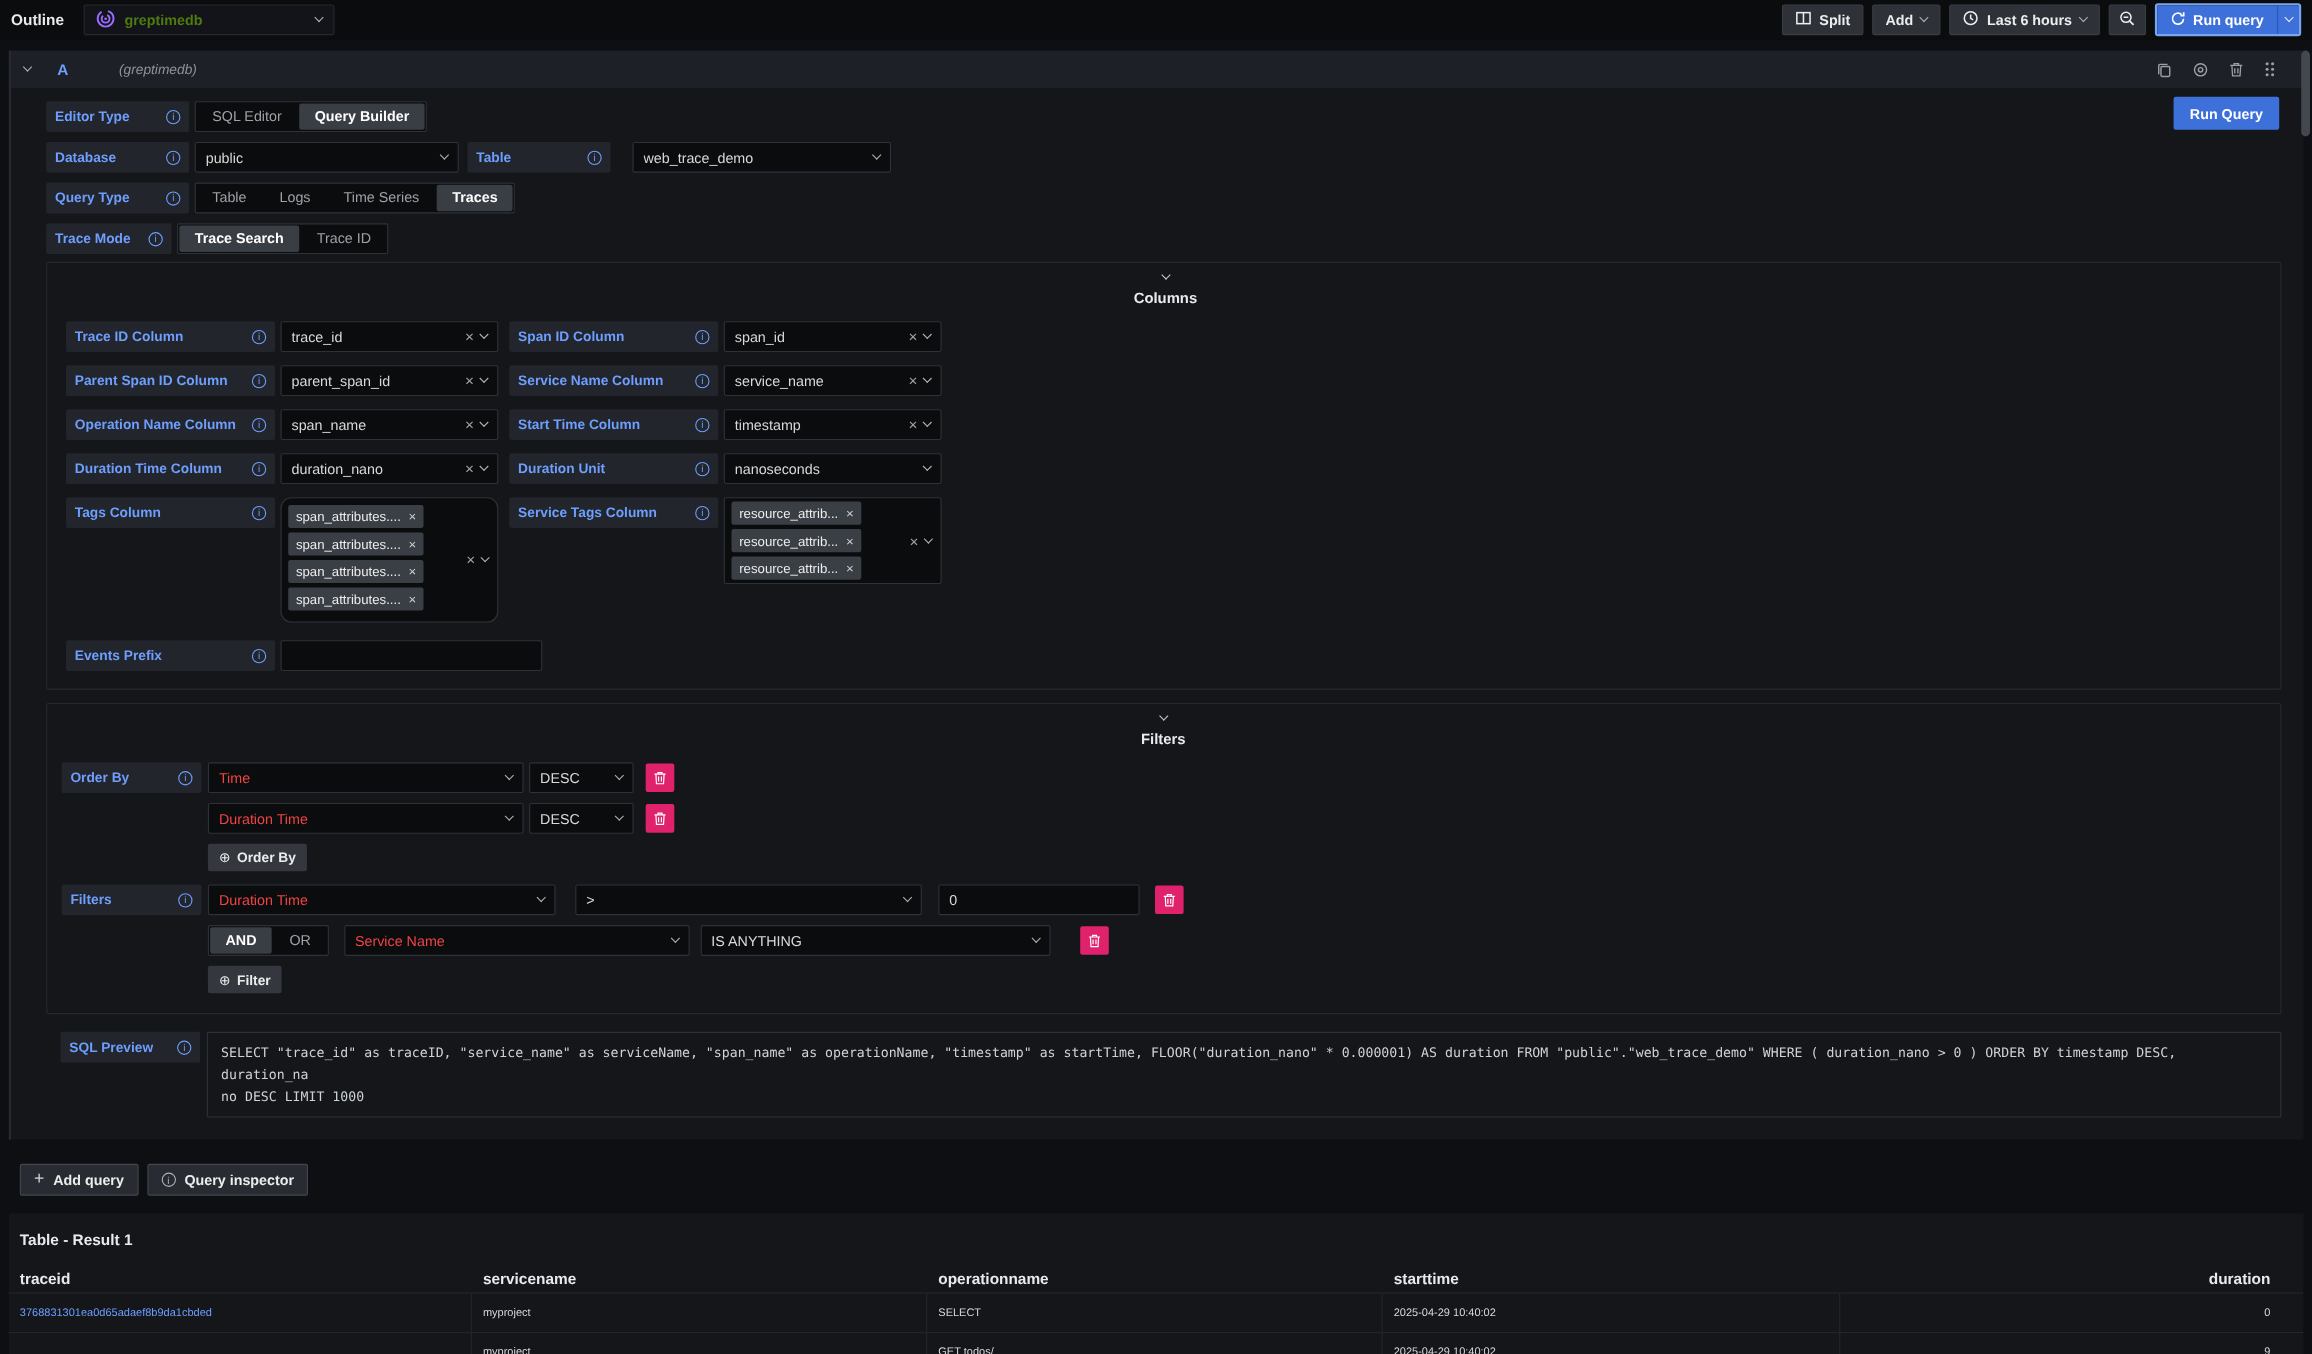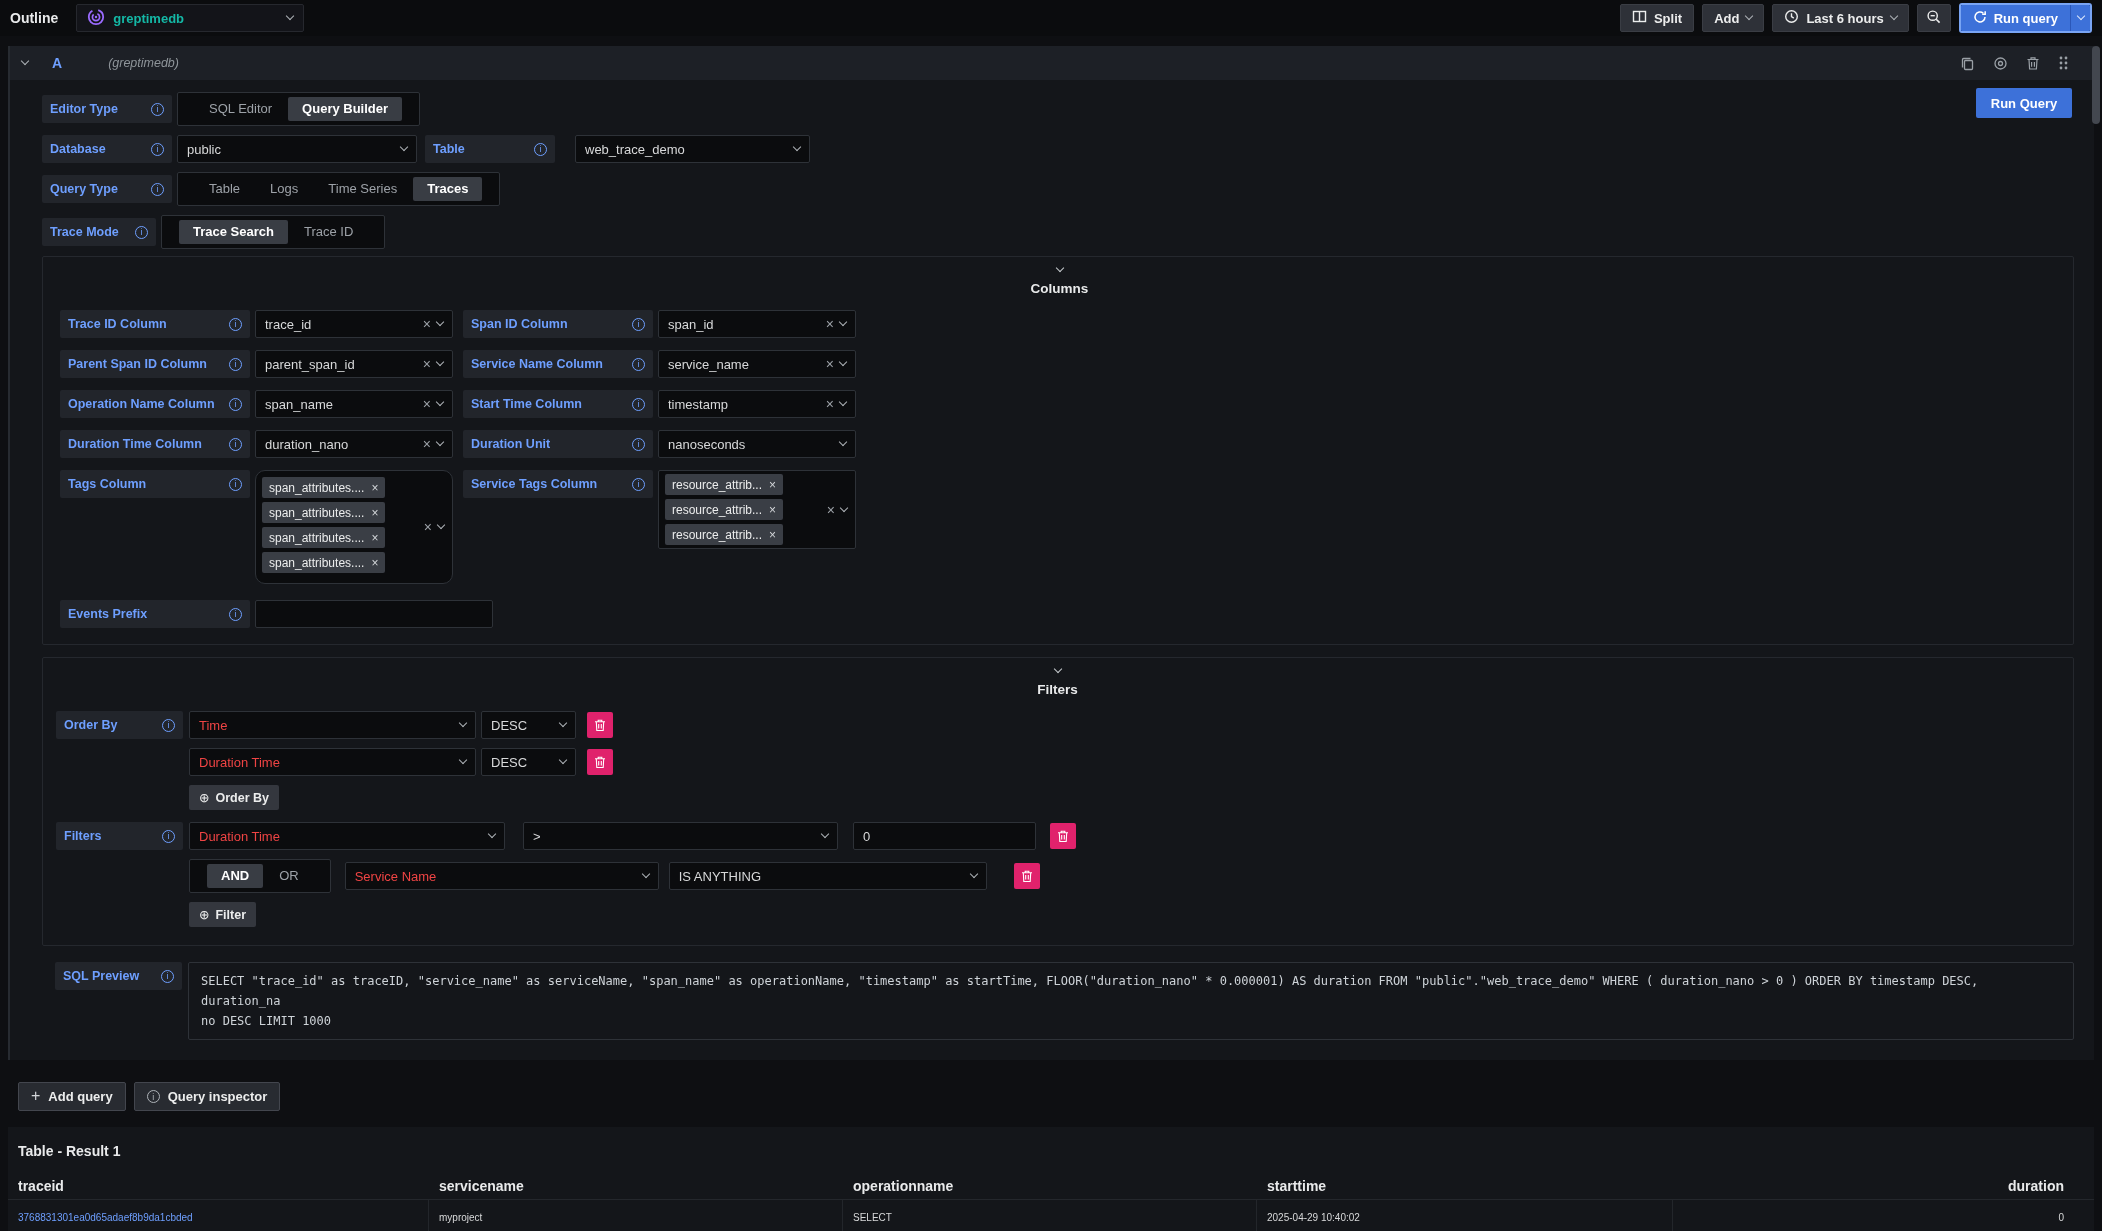--- a/index.html
+++ b/index.html
@@ -5,21 +5,21 @@
   * { margin:0; padding:0; box-sizing:border-box; }
   html,body { background:#0e0f12; }
   .page { position:relative; width:2102px; height:1231px; overflow:hidden;
           font-family:"Liberation Sans", sans-serif; color:#d8d9da; font-size:13px; }
 
   
   .topbar { height:36px; background:#0b0c0e; display:flex; align-items:center; padding:0 10px; gap:8px; }
   .outline { font-weight:700; color:#e9eaeb; font-size:14px; margin-right:10px; }
   .ds-picker { width:228px; height:28px; background:#131419; border:1px solid #26282e; border-radius:2px;
                display:flex; align-items:center; padding:0 10px; gap:8px; }
-  .ds-picker .name { flex:1; font-weight:700; color:#14b8a6; }
+  .ds-picker .name { flex:1; font-weight:700; color:#4d7c0f; }
   .spacer { flex:1; }
   .tb-btn { height:28px; background:#2e3138; border:1px solid #3a3d44; border-radius:2px;
             display:flex; align-items:center; gap:7px; padding:0 11px; font-weight:700; color:#eceded; }
   .chev { width:6px; height:6px; border-right:1.5px solid #aeb3b8; border-bottom:1.5px solid #aeb3b8;
           transform:rotate(45deg); display:inline-block; margin-top:-4px; flex:none; }
   .run-split { display:flex; align-items:stretch; height:30px; border:2px solid #79a4f3; border-radius:3px; overflow:hidden; }
   .run-main { background:#3d71d9; display:flex; align-items:center; gap:7px; padding:0 12px; font-weight:700; color:#fff; }
   .run-caret { background:#3d71d9; width:20px; display:flex; align-items:center; justify-content:center; border-left:1px solid #2b57b8; }
   .run-caret .chev { border-color:#dfe8fb; }
 
@@ -37,21 +37,21 @@
   .info { width:13px; height:13px; border:1.2px solid #6e9fff; border-radius:50%; color:#6e9fff;
           display:inline-flex; align-items:center; justify-content:center; font-size:9px; font-weight:400; flex:none; }
   .info::after { content:'i'; }
   .info.gray { border-color:#aeb3b8; color:#aeb3b8; }
   .sel, .inp { height:28px; background:#0b0c0e; border:1px solid #2e3238; border-radius:2px;
                display:flex; align-items:center; padding:0 9px; gap:6px; }
   .sel .val { flex:1; white-space:nowrap; overflow:hidden; }
   .gray-val { color:#ef4444; }
   .x { color:#9da2a8; font-size:14px; line-height:1; }
   .radio { height:28px; background:#0b0c0e; border:1px solid #2e3238; border-radius:2px;
-           display:inline-flex; align-items:center; padding:16px; }
+           display:inline-flex; align-items:center; padding:0; }
   .radio .opt { padding:0 14px; line-height:24px; color:#9da2a8; font-weight:500; border-radius:2px; margin:1px; white-space:nowrap; }
   .radio .opt.on { background:#393d44; color:#fff; font-weight:700; }
   .runquery { position:absolute; top:8px; right:22px; width:96px; height:30px; background:#3d71d9; border-radius:2px;
               color:#fff; font-weight:700; display:flex; align-items:center; justify-content:center; }
   .panel { border:1px solid #25282e; border-radius:2px; margin-top:6px; padding:10px 16px 16px 17px; margin-bottom:12px; }
   .ptitle { display:flex; align-items:center; gap:10px; font-weight:700; color:#e9eaeb; font-size:13.5px; margin:2px 0 14px 2px;flex-direction:column; }
   .ptitle .chev { border-color:#c6cacd; }
   .cgrid-row { display:flex; margin-bottom:12px; }
   .cgrid-row .lbl { width:190px; flex:none; }
   .cgrid-row .ctl { width:198px; flex:none; margin-left:5px; }

